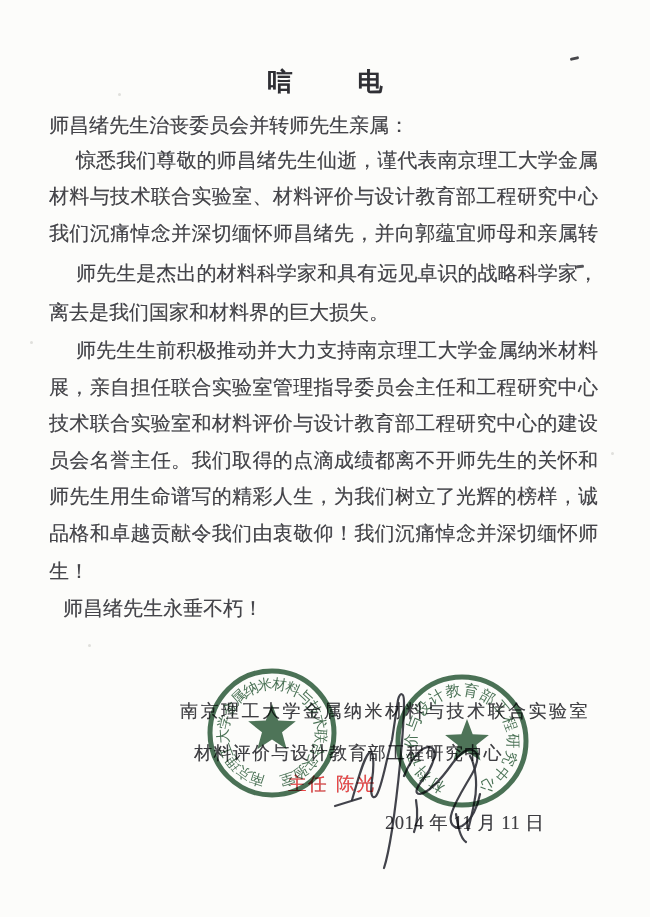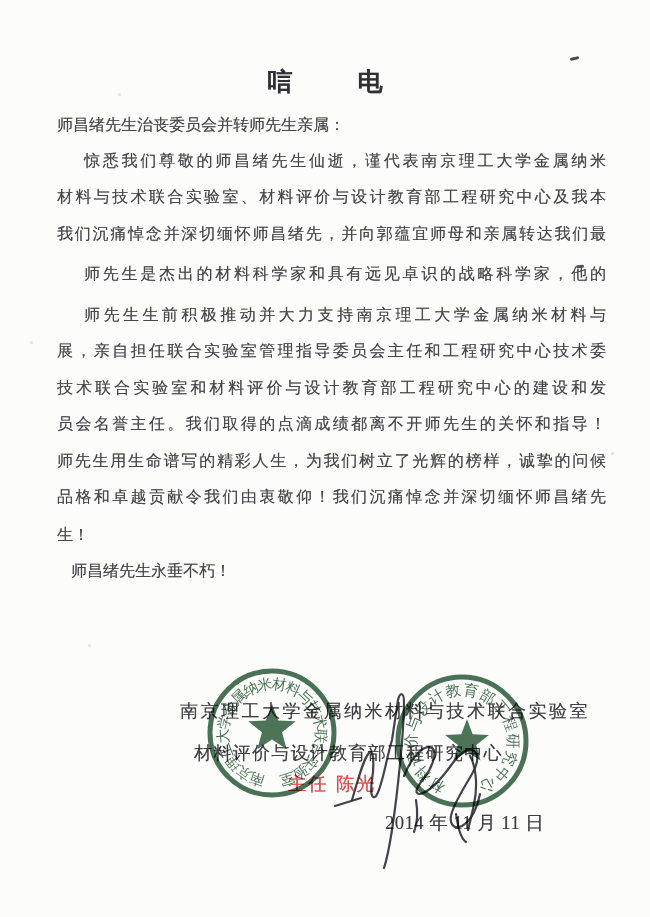--- a/index.html
+++ b/index.html
@@ -14,22 +14,22 @@
     font-family:"Liberation Serif","DejaVu Serif",serif;overflow:hidden;
     box-shadow:0 0 4px rgba(0,0,0,.15);
   }
   .title{
     position:absolute;top:48px;left:0;width:100%;
     display:flex;justify-content:center;gap:65px;
     font-size:25px;font-weight:700;color:#2f2f34;
     text-shadow:0.2px 0.2px 0.6px rgba(50,50,55,.5);
   }
   .textcol{
-    position:absolute;left:57px;top:107px;width:549px;
-    color:var(--ink);font-size:16px;line-height:36.5px;
+    position:absolute;left:49px;top:107px;width:549px;
+    color:var(--ink);font-size:20px;line-height:36.5px;
     text-shadow:0.2px 0.2px 0.5px rgba(70,70,75,.55);
   }
   .bline{height:36.5px;overflow:hidden;white-space:nowrap;}
   .bline.j{text-align:justify;text-align-last:justify;white-space:normal;font-family:Liberation Mono, monospace;}
   .bline.ind{padding-left:27px;}
   .para.m{margin-top:4px;}
   .closing{padding-left:14px;height:36.5px;}
   .org1{position:absolute;left:180px;top:699px;font-size:18px;letter-spacing:2.5px;
         color:#3e3e42;white-space:nowrap;text-shadow:0.2px 0.2px 0.5px rgba(62,62,66,.5);}
   .org2{position:absolute;left:194px;top:741px;font-size:18px;letter-spacing:1.3px;
@@ -74,20 +74,21 @@
   <div class="textcol">
     <div class="bline">师昌绪先生治丧委员会并转师先生亲属：</div>
     <div id="paragraphs">
         <div class="para">
           <div class="bline j ind">惊悉我们尊敬的师昌绪先生仙逝，谨代表南京理工大学金属纳米</div>
           <div class="bline j">材料与技术联合实验室、材料评价与设计教育部工程研究中心及我本</div>
           <div class="bline j">我们沉痛悼念并深切缅怀师昌绪先，并向郭蕴宜师母和亲属转达我们最</div>
         </div>
         <div class="para m">
           <div class="bline j ind">师先生是杰出的材料科学家和具有远见卓识的战略科学家，他的</div>
+          <div class="bline">离去是我们国家和材料界的巨大损失。</div>
         </div>
         <div class="para m">
           <div class="bline j ind">师先生生前积极推动并大力支持南京理工大学金属纳米材料与</div>
           <div class="bline j">展，亲自担任联合实验室管理指导委员会主任和工程研究中心技术委</div>
           <div class="bline j">技术联合实验室和材料评价与设计教育部工程研究中心的建设和发</div>
           <div class="bline j">员会名誉主任。我们取得的点滴成绩都离不开师先生的关怀和指导！</div>
           <div class="bline j">师先生用生命谱写的精彩人生，为我们树立了光辉的榜样，诚挚的问候</div>
           <div class="bline j">品格和卓越贡献令我们由衷敬仰！我们沉痛悼念并深切缅怀师昌绪先</div>
           <div class="bline">生！</div>
         </div>

